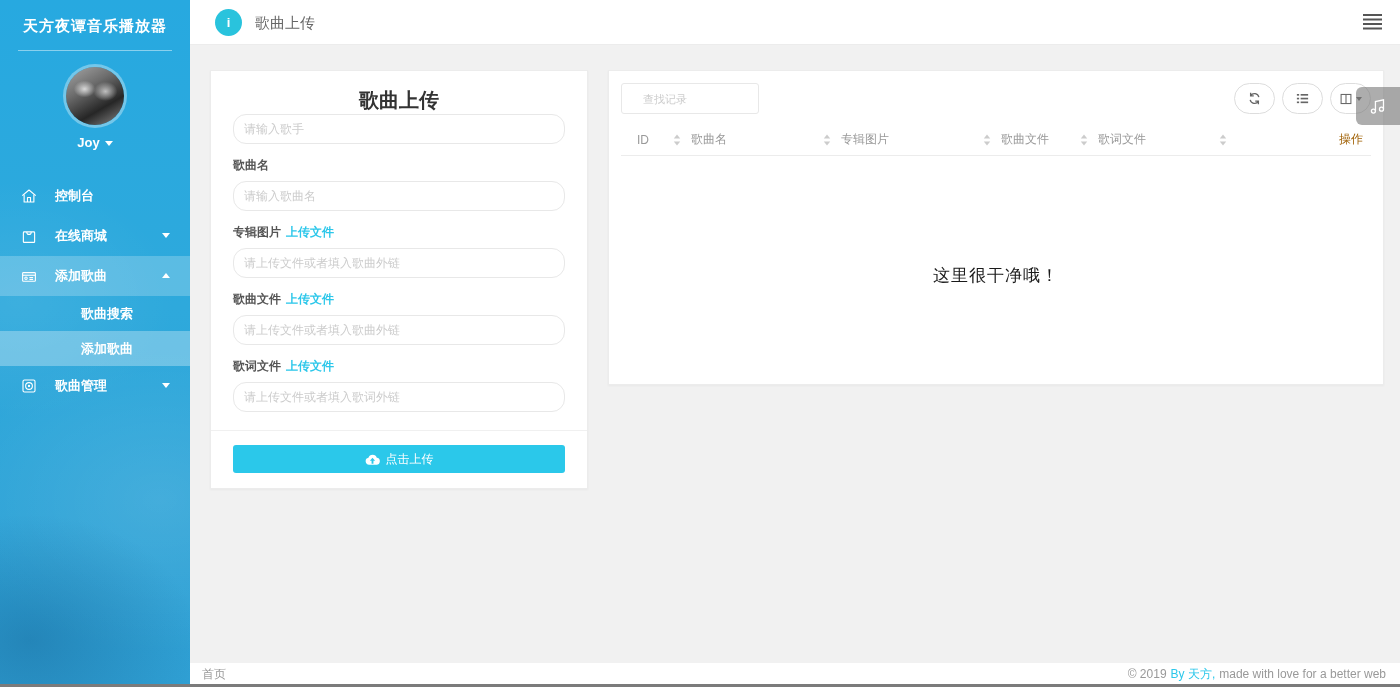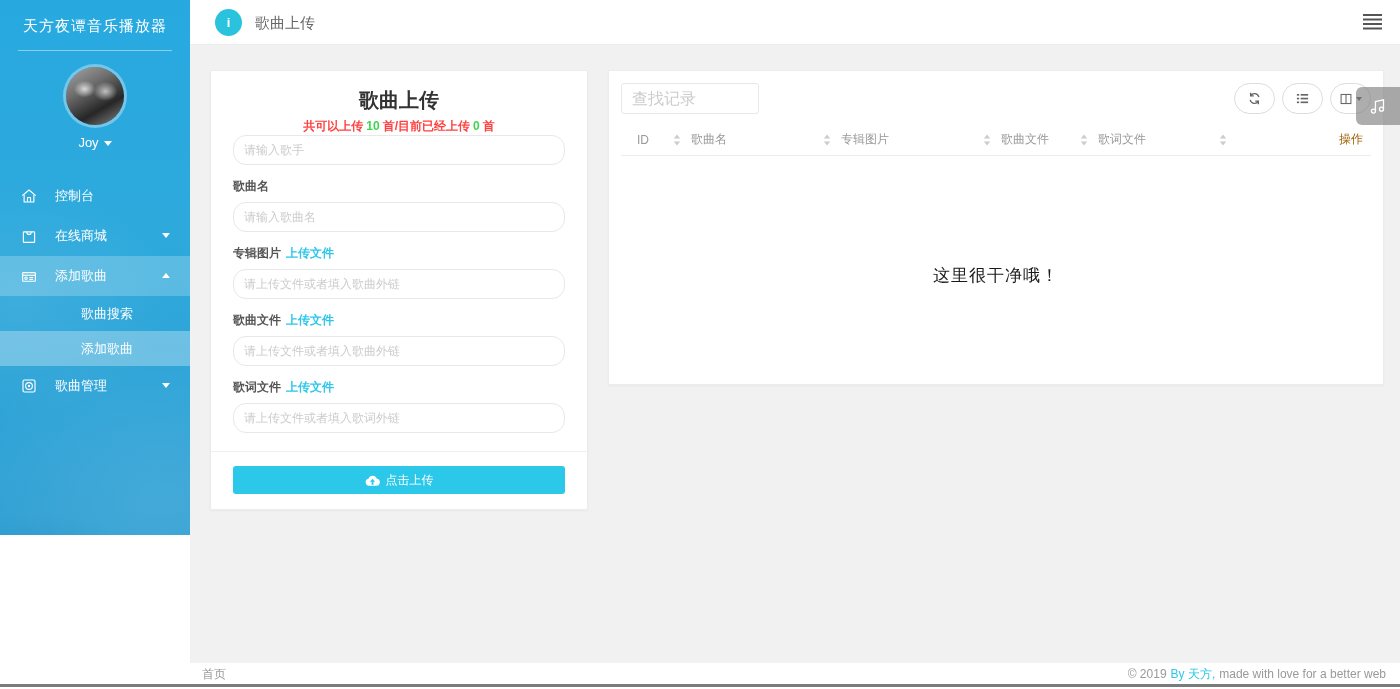--- a/index.html
+++ b/index.html
@@ -1,24 +1,25 @@
 <!DOCTYPE html>
 <html><head>
 <meta charset="utf-8">
 <style>
   * { margin:0; padding:0; box-sizing:border-box; }
   html,body { width:1400px; height:689px; font-family:"Liberation Sans",sans-serif; background:#fff; overflow:hidden; position:relative; }
 
   
-  .sidebar { position:absolute; left:0; top:0; width:190px; height:535px;
+  .sidebar { position:absolute; left:0; top:0; width:190px; height:684px;
     background:
       radial-gradient(240px 180px at 30px 640px, rgba(18,90,140,.38), transparent 70%),
       radial-gradient(300px 220px at 160px 500px, rgba(255,255,255,.10), transparent 70%),
       radial-gradient(260px 200px at 20px 300px, rgba(255,255,255,.07), transparent 60%),
       linear-gradient(180deg,#27a9e0 0%, #2ea9dc 45%, #2f9fd3 100%);
+    font-weight: bold;
   }
   .app-title { color:#fff; font-size:15px; text-align:center; padding-top:17px; letter-spacing:1px; }
   .sb-divider { margin:14px 18px 0; border-bottom:1px solid rgba(255,255,255,.45); }
   .avatar { width:58px; height:58px; border-radius:50%; margin:16px auto 10px; cursor:pointer;
     background:
       radial-gradient(18px 14px at 32% 38%, #d9d9d9, transparent 60%),
       radial-gradient(20px 16px at 68% 42%, #bfbfbf, transparent 60%),
       linear-gradient(150deg,#a8a8a8 0%, #6d6d6d 35%, #262626 68%, #8c8c8c 100%);
     box-shadow:0 0 0 3px rgba(255,255,255,.35); }
   .user-row { text-align:center; color:#fff; font-size:13px; cursor:pointer; }
@@ -49,21 +50,21 @@
   .quota-num { color:#3fd64f; margin:0 3px; }
   .field-label { font-size:12px; color:#555; margin:13px 0 7px; font-weight:bold; }
   .upload-link { color:#2cc7ea; margin-left:5px; cursor:pointer; font-weight:bold; }
   .text-input { width:100%; height:30px; border:1px solid #e8e8e8; border-radius:13px; padding:0 10px; font-size:12px; color:#333; outline:none; font-family:"Liberation Sans",sans-serif; }
   .text-input::placeholder { color:#ccc; }
   .form-divider { border-top:1px solid #f0f0f0; margin:18px -22px 14px; }
   .submit-btn { width:100%; height:28px; background:#2bc8ea; border:none; border-radius:3px; color:#fff; font-size:12px; display:flex; align-items:center; justify-content:center; gap:6px; cursor:pointer; font-family:"Liberation Sans",sans-serif; }
 
   
   .table-card { position:absolute; left:608px; top:70px; width:776px; height:315px; background:#fff; border:1px solid #ececec; box-shadow:0 1px 2px rgba(0,0,0,.04); padding:12px; }
-  .search-input { width:138px; height:31px; border:1px solid #e8e8e8; border-radius:3px; padding:0 10px; font-size:16px; color:#333; outline:none; font-family:"Liberation Sans",sans-serif; }
+  .search-input { width:138px; height:31px; border:1px solid #e8e8e8; border-radius:3px; padding:0 21px; font-size:11px; color:#333; outline:none; font-family:"Liberation Sans",sans-serif; }
   .search-input::placeholder { color:#ccc; }
   .toolbar { position:absolute; right:12px; top:12px; display:flex; gap:7px; }
   .tool-btn { width:41px; height:31px; border:1px solid #ddd; border-radius:16px; background:#fff; display:flex; align-items:center; justify-content:center; gap:3px; cursor:pointer; }
   .tool-caret { width:0; height:0; border-left:3.5px solid transparent; border-right:3.5px solid transparent; border-top:4px solid #666; }
   .thead { display:flex; align-items:center; margin-top:10px; padding:7px 4px 7px 16px; border-bottom:1px solid #ececec; color:#999; font-size:12px; }
   .th { display:flex; align-items:center; justify-content:space-between; padding-right:10px; }
   .th .sort { flex:0 0 auto; margin-left:6px; }
   .th-id   { width:54px; }
   .th-name { width:150px; }
   .th-img  { width:160px; }
@@ -153,23 +154,20 @@
       <rect x="0" y="4.5" width="19" height="2"></rect>
       <rect x="0" y="9" width="19" height="2"></rect>
       <rect x="0" y="13.5" width="19" height="2"></rect>
     </svg>
 </div>
 
 <div class="main-bg"></div>
 
 <div class="form-card">
   <div class="form-title">歌曲上传</div>
-  <div class="form-quota">
-    <span>共可以上传</span><span class="quota-num">10</span><span>首/目前已经上传</span><span class="quota-num">0</span><span>首</span>
-  </div>
 
   <input class="text-input" type="text" placeholder="请输入歌手" style="">
 
   <div class="field-label"><span>歌曲名</span></div>
   <input class="text-input" type="text" placeholder="请输入歌曲名" style="">
 
   <div class="field-label"><span>专辑图片</span><span class="upload-link">上传文件</span></div>
   <input class="text-input" type="text" placeholder="请上传文件或者填入歌曲外链" style="">
 
   <div class="field-label"><span>歌曲文件</span><span class="upload-link">上传文件</span></div>

